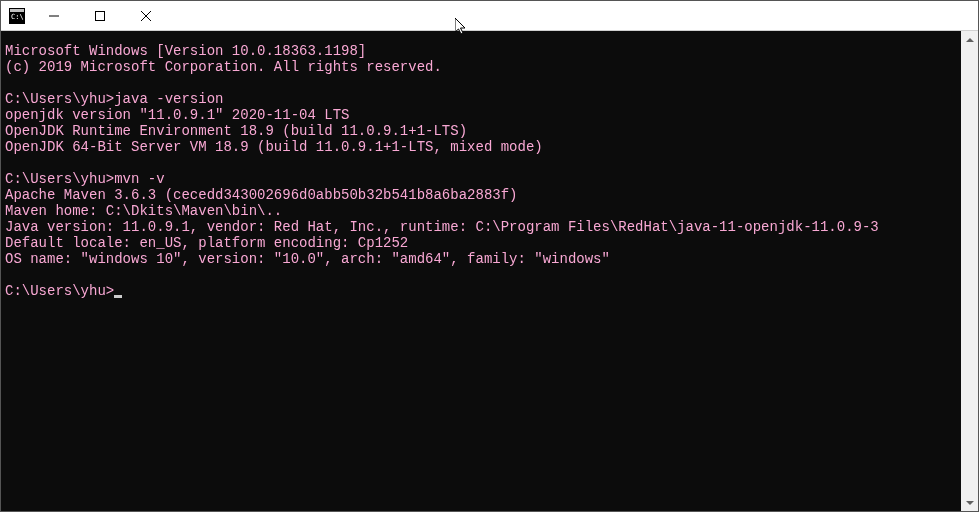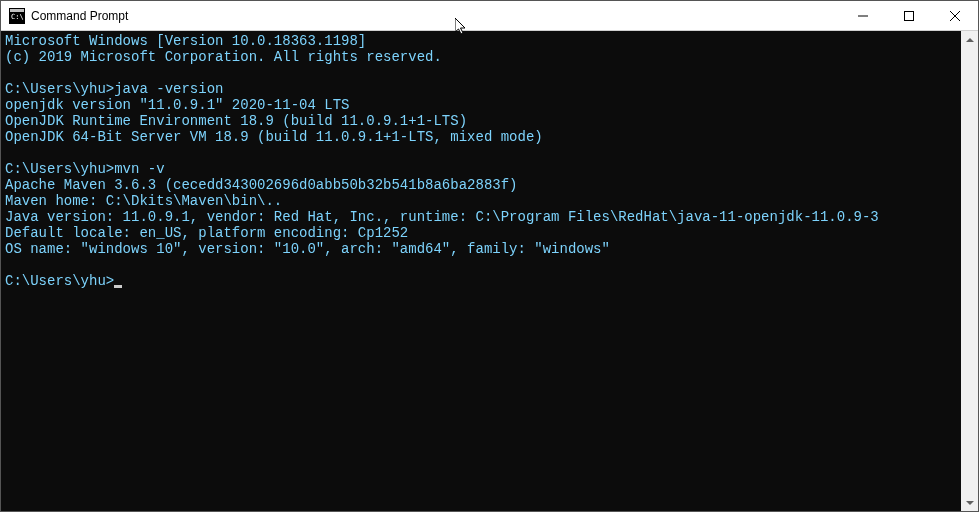--- a/index.html
+++ b/index.html
@@ -48,25 +48,25 @@
     }
     .win-btn svg { display: block; }
     .terminal-area {
       display: flex;
       height: calc(100% - 30px);
       background: #0c0c0c;
     }
     .terminal {
       flex: 1;
       background: #0c0c0c;
-      color: #7dd3fc;
+      color: #f9a8d4;
       font-family: Consolas, "Courier New", monospace;
       font-size: 14px;
       line-height: 16px;
-      padding: 2px 4px;
+      padding: 12px 4px;
       white-space: pre;
       overflow: hidden;
     }
     .scrollbar {
       width: 17px;
       background: #f0f0f0;
       position: relative;
     }
     .scroll-arrow {
       width: 17px;
@@ -99,21 +99,20 @@
 <body>
 
 <div class="titlebar">
   <div class="titlebar-icon">
     <svg width="16" height="16" viewBox="0 0 16 16">
       <rect x="0" y="0" width="16" height="16" fill="#000"></rect>
       <rect x="1" y="1" width="14" height="3" fill="#c0c0c0"></rect>
       <text x="2" y="11" font-size="7" fill="#fff" font-family="monospace">C:\</text>
     </svg>
   </div>
-  <div class="titlebar-title">Command Prompt</div>
   <div class="window-controls">
     <div class="win-btn">
       <svg width="10" height="10">
           <line x1="0" y1="5" x2="10" y2="5" stroke="#000" stroke-width="1"></line>
         </svg>
     </div>
     <div class="win-btn">
       <svg width="10" height="10">
           <rect x="0.5" y="0.5" width="9" height="9" fill="none" stroke="#000" stroke-width="1"></rect>
         </svg>

